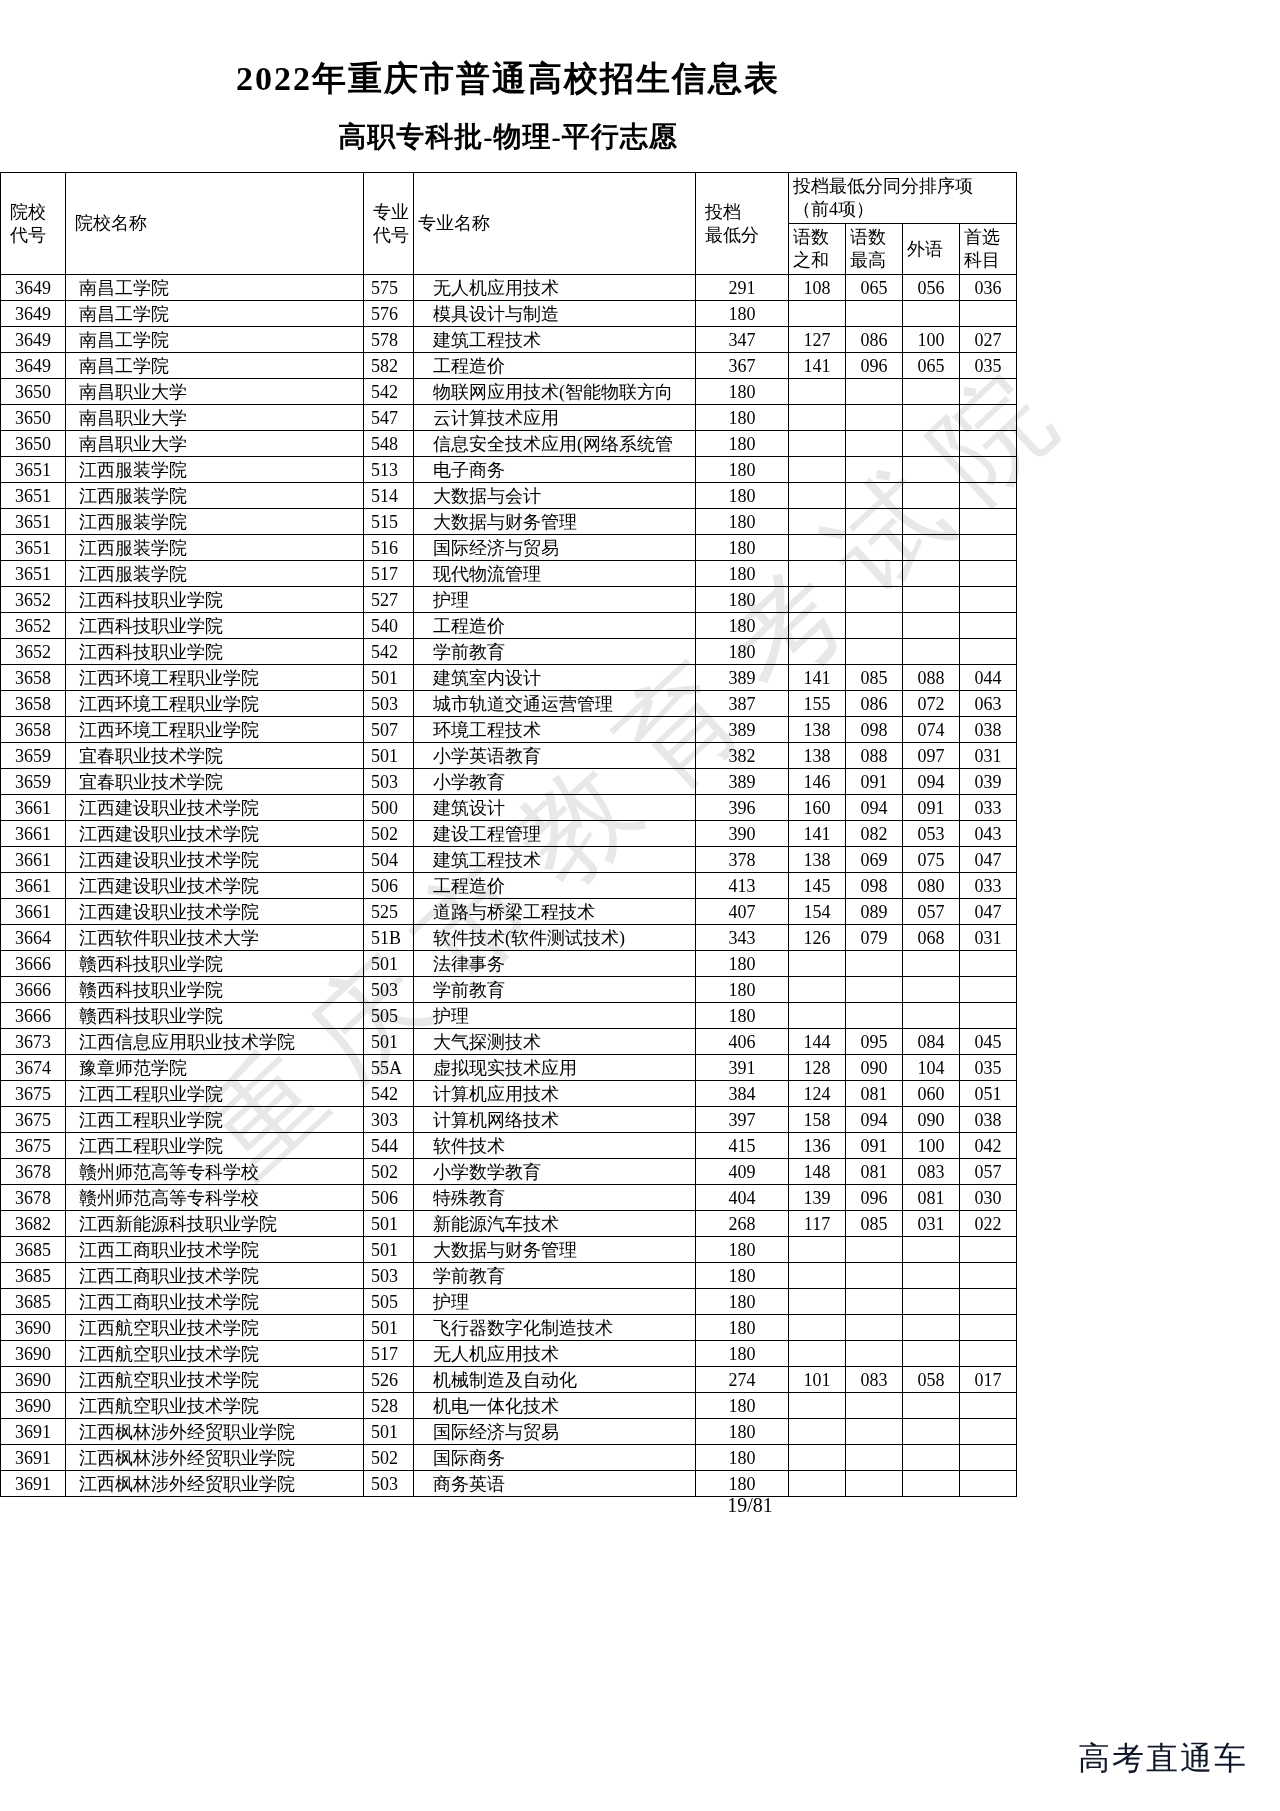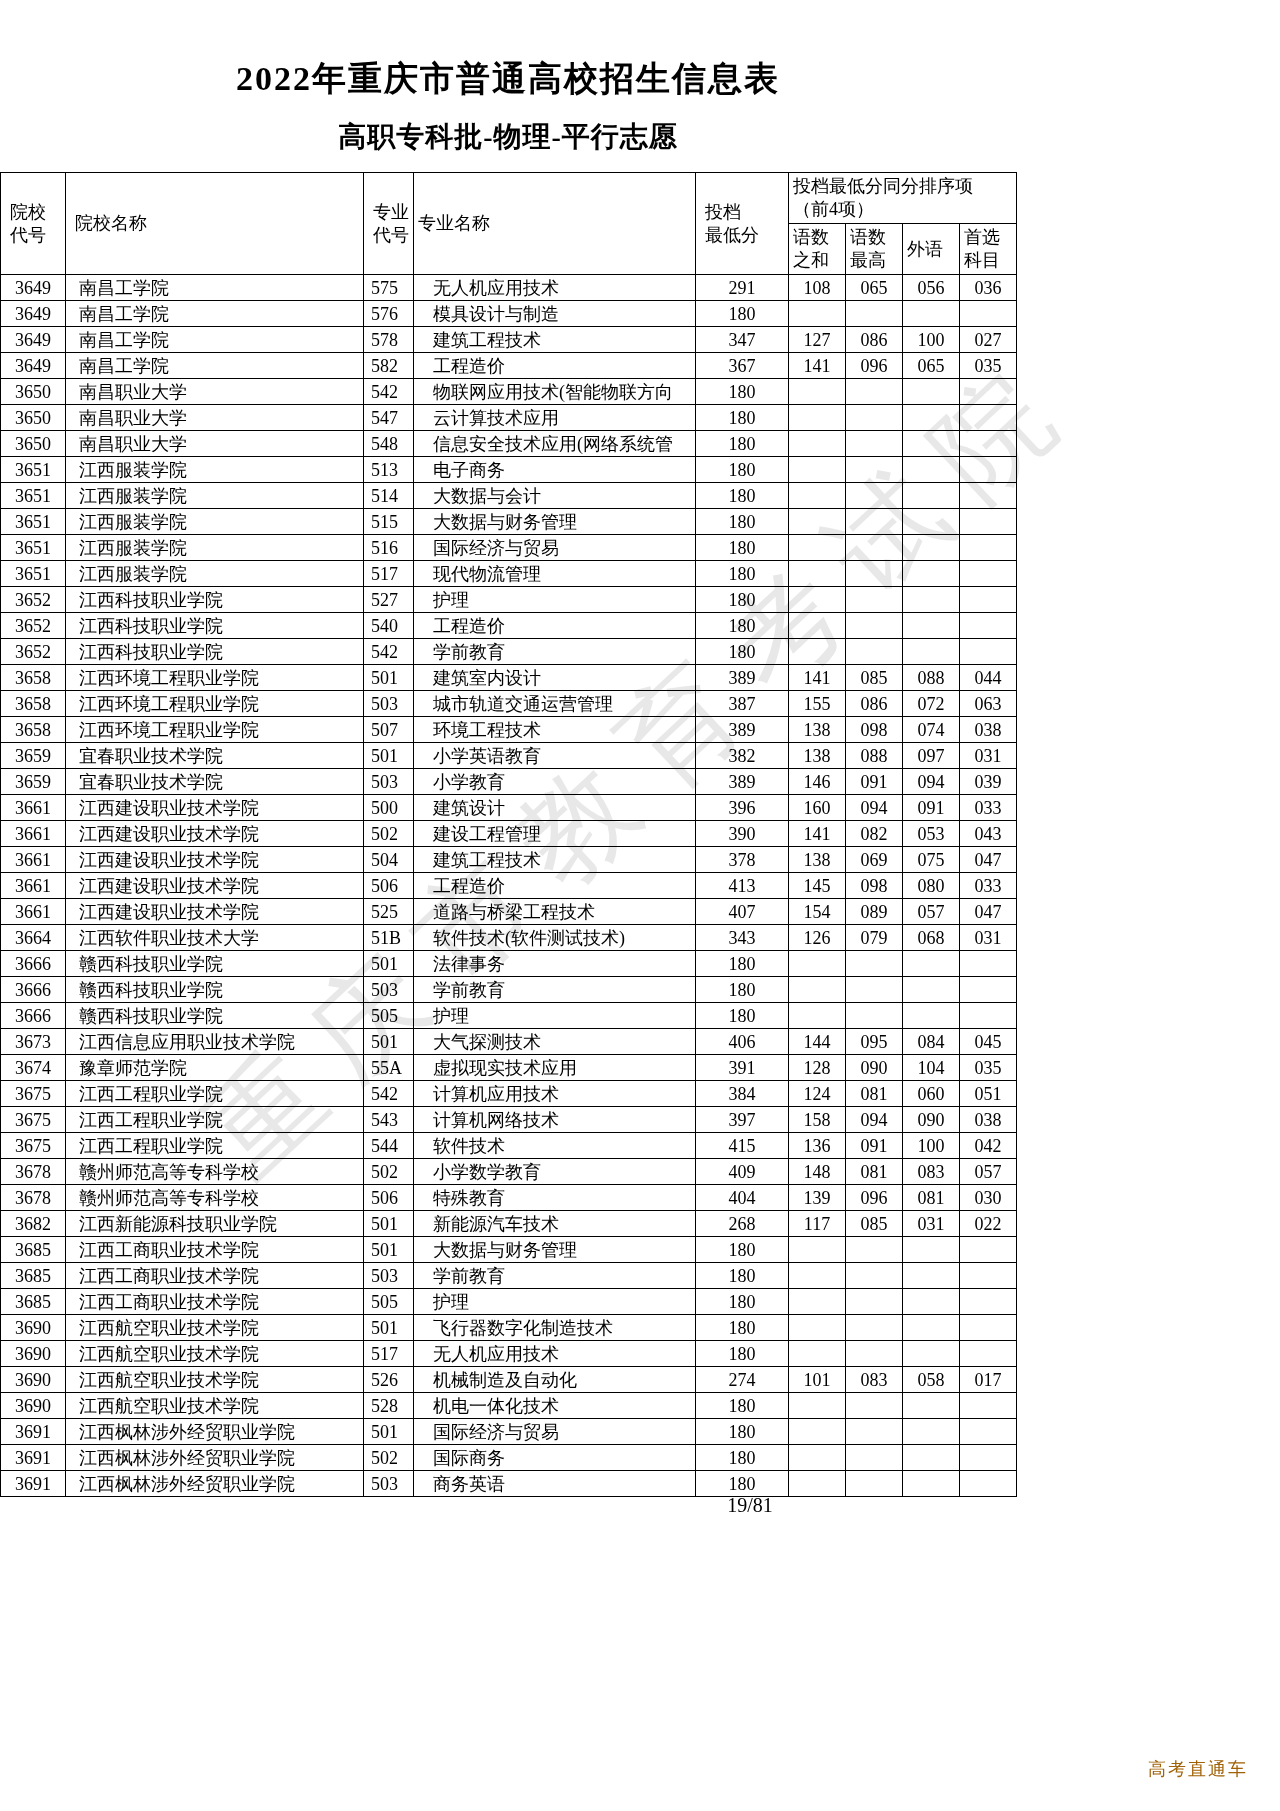--- a/index.html
+++ b/index.html
@@ -40,21 +40,21 @@
   td.c-major { text-align:left; padding-left:19px; }
   td.c-score { text-align:center; }
   td.c-sub   { text-align:center; }
 
   .page-number {
     position:absolute; top:1494px; left:750px; transform:translateX(-50%);
     font-size:20px; z-index:1;
   }
   .brand {
     position:absolute; right:32px; bottom:30px;
-    font-size:18px; color:#a16207; letter-spacing:2px; z-index:1;
+    font-size:32px; color:#0f172a; letter-spacing:2px; z-index:1;
   }
 </style>
 </head>
 <body>
 
 <div class="page">
 
   <div class="watermark">重庆市教育考试院</div>
 
   <div class="content">
@@ -445,21 +445,21 @@
             <td class="c-major">计算机应用技术</td>
             <td class="c-score">384</td>
             <td class="c-sub">124</td>
             <td class="c-sub">081</td>
             <td class="c-sub">060</td>
             <td class="c-sub">051</td>
           </tr>
           <tr>
             <td class="c-code">3675</td>
             <td class="c-school">江西工程职业学院</td>
-            <td class="c-mcode">543</td>
+            <td class="c-mcode">303</td>
             <td class="c-major">计算机网络技术</td>
             <td class="c-score">397</td>
             <td class="c-sub">158</td>
             <td class="c-sub">094</td>
             <td class="c-sub">090</td>
             <td class="c-sub">038</td>
           </tr>
           <tr>
             <td class="c-code">3675</td>
             <td class="c-school">江西工程职业学院</td>

